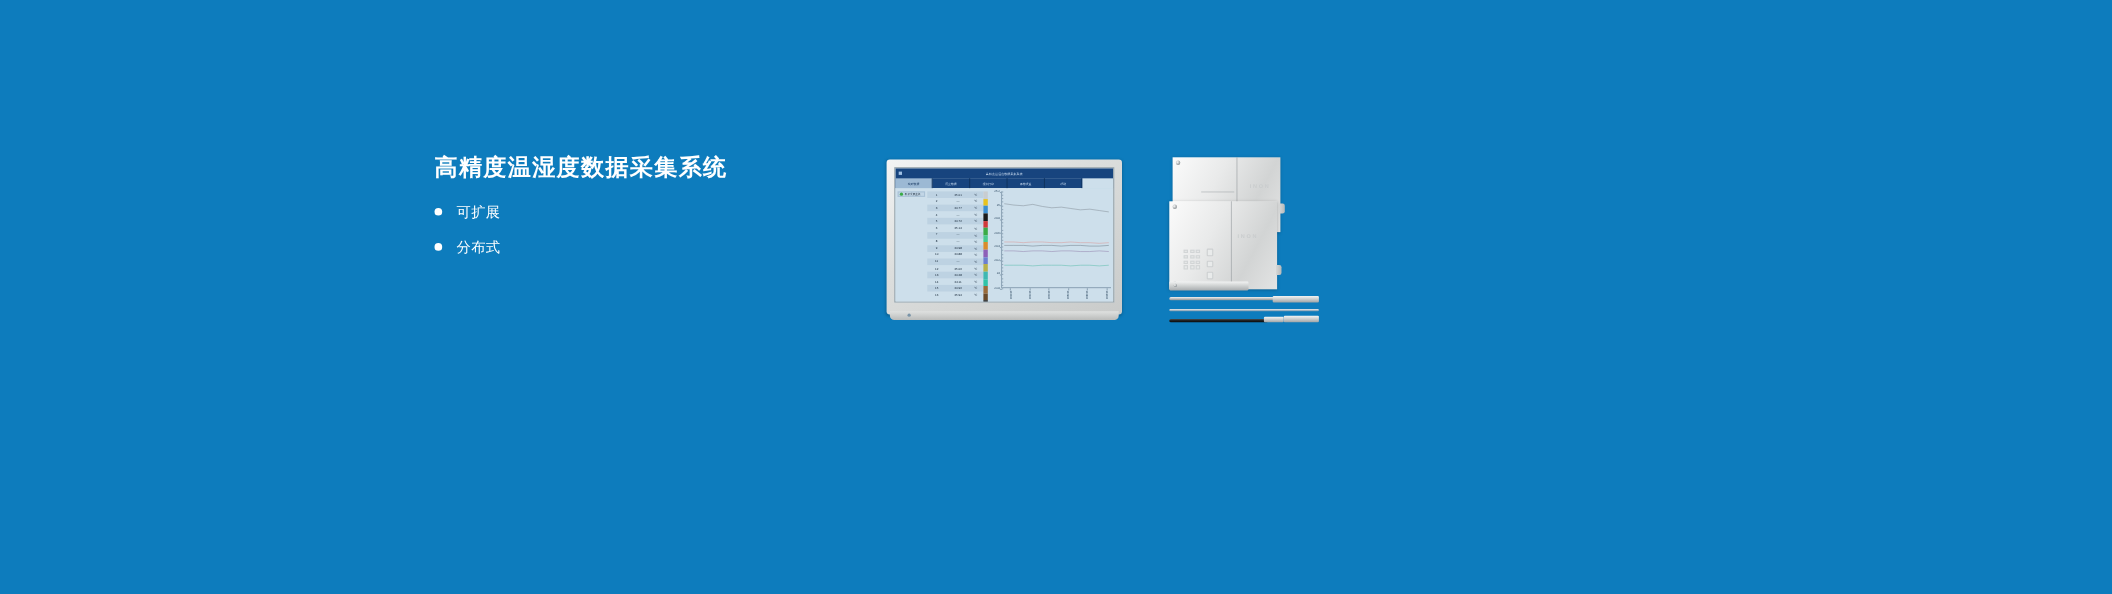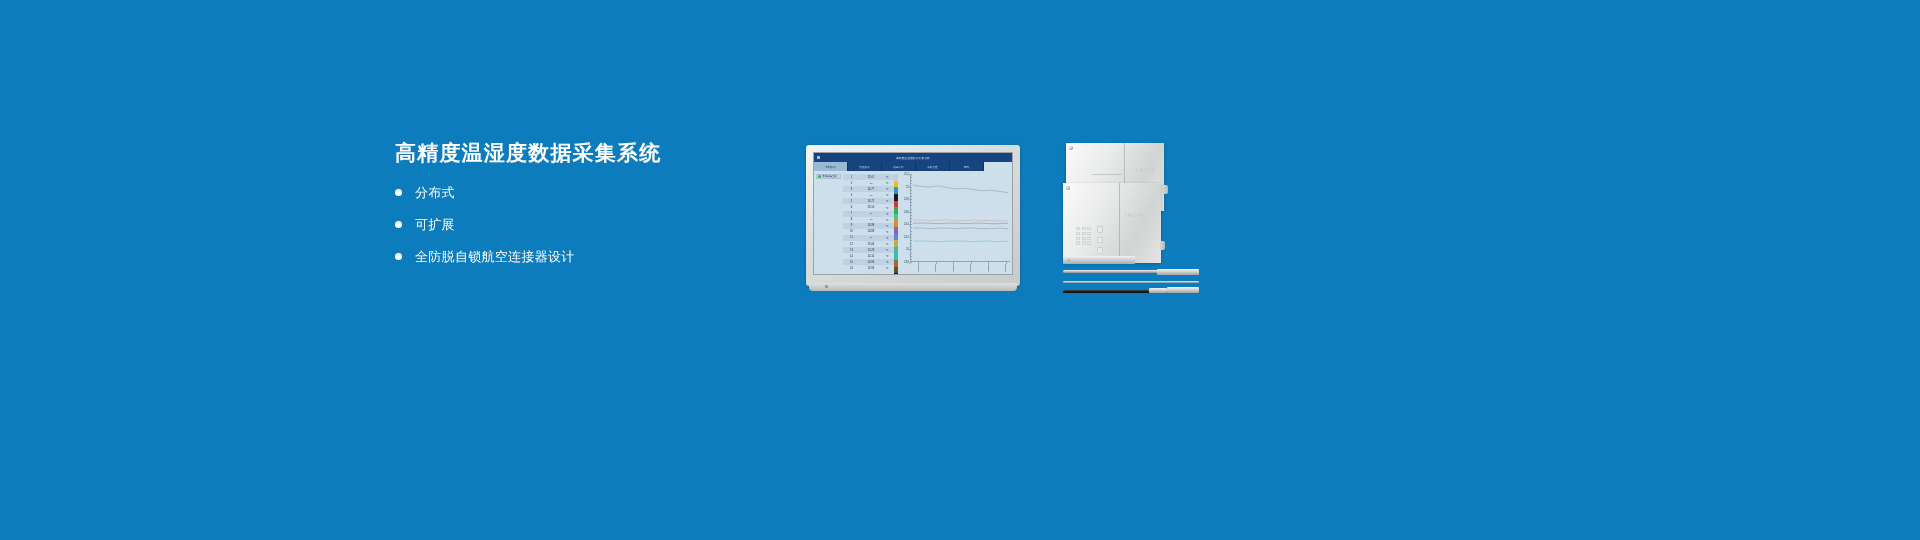--- a/index.html
+++ b/index.html
@@ -180,29 +180,25 @@
 </head>
 <body>
 
 <div id="stage">
 
   <div class="text-block">
     <div class="hero-title">高精度温湿度数据采集系统</div>
     <div class="bullets">
       <div class="bullet">
         <span class="dot"></span>
-        <span>分布式</span>
-      </div>
-      <div class="bullet">
-        <span class="dot"></span>
         <span>可扩展</span>
       </div>
       <div class="bullet">
         <span class="dot"></span>
-        <span>全防脱自锁航空连接器设计</span>
+        <span>分布式</span>
       </div>
     </div>
   </div>
 
   <div class="monitor">
     <div class="mon-bezel">
       <div class="mon-inner">
 
         <div class="app-titlebar">
           <span class="tb-ico"></span>

